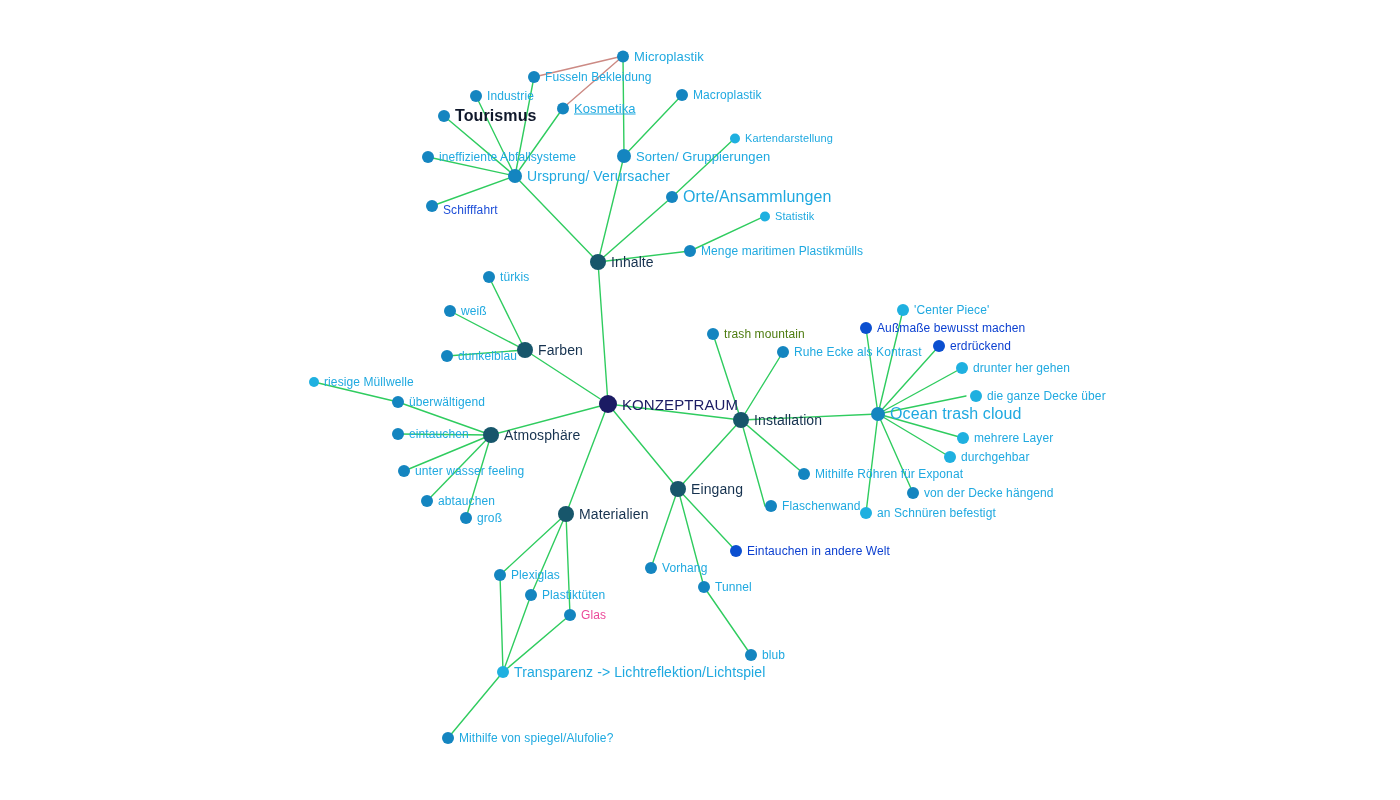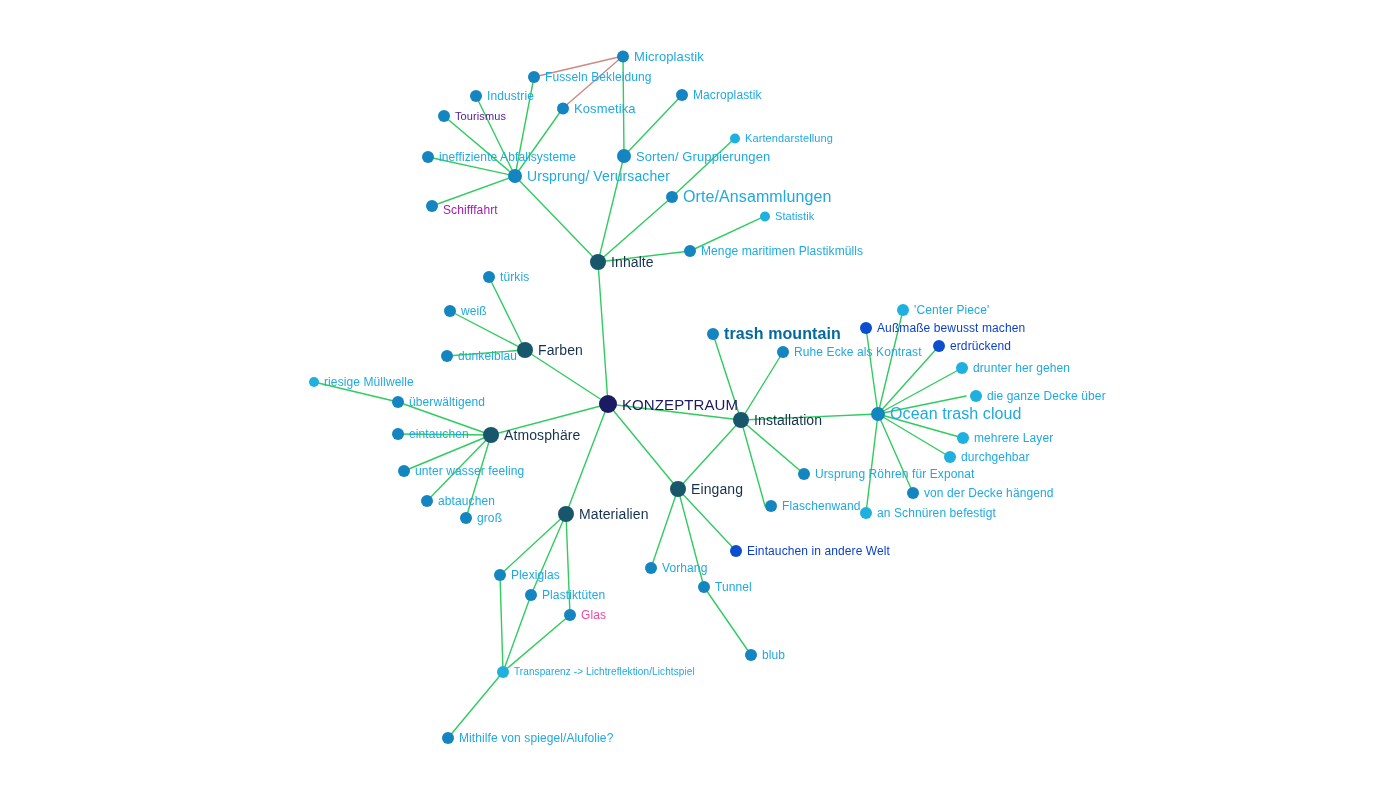--- a/index.html
+++ b/index.html
@@ -172,37 +172,37 @@
       <div class="graph-node anchor-right" style="left: 676px; top: 95px;">
         <span class="node-dot" style="width: 12px; height: 12px; background: rgb(20, 133, 192);"></span>
         <span class="node-label" style="color: rgb(31, 169, 224); font-size: 12px; font-weight: 400;">Macroplastik</span>
       </div>
       <div class="graph-node anchor-right" style="left: 528px; top: 77px;">
         <span class="node-dot" style="width: 12px; height: 12px; background: rgb(20, 133, 192);"></span>
         <span class="node-label" style="color: rgb(31, 169, 224); font-size: 12px; font-weight: 400;">Fusseln Bekleidung</span>
       </div>
       <div class="graph-node anchor-right" style="left: 557px; top: 108px;">
         <span class="node-dot" style="width: 12px; height: 12px; background: rgb(20, 133, 192);"></span>
-        <span class="node-label" style="color: rgb(31, 169, 224); font-size: 13px; font-weight: 400;">Kosmetika</span>
+        <span class="node-label" style="color: rgb(31, 169, 224); font-size: 13px; font-weight: 400; text-decoration: underline;">Kosmetika</span>
       </div>
       <div class="graph-node anchor-right" style="left: 470px; top: 96px;">
         <span class="node-dot" style="width: 12px; height: 12px; background: rgb(20, 133, 192);"></span>
         <span class="node-label" style="color: rgb(31, 169, 224); font-size: 12px; font-weight: 400;">Industrie</span>
       </div>
       <div class="graph-node anchor-right" style="left: 438px; top: 116px;">
         <span class="node-dot" style="width: 12px; height: 12px; background: rgb(20, 133, 192);"></span>
-        <span class="node-label" style="color: #4c1d95; font-size: 11px; font-weight: 400;">Tourismus</span>
+        <span class="node-label" style="color: #0f172a; font-size: 16px; font-weight: 700;">Tourismus</span>
       </div>
       <div class="graph-node anchor-right" style="left: 422px; top: 157px;">
         <span class="node-dot" style="width: 12px; height: 12px; background: rgb(20, 133, 192);"></span>
         <span class="node-label" style="color: rgb(31, 169, 224); font-size: 12px; font-weight: 400;">ineffiziente Abfallsysteme</span>
       </div>
       <div class="graph-node anchor-right" style="left: 426px; top: 206px;">
         <span class="node-dot" style="width: 12px; height: 12px; background: rgb(20, 133, 192);"></span>
-        <span class="node-label" style="color: #a21caf; font-size: 12px; font-weight: 400; margin-top: 8px;">Schifffahrt</span>
+        <span class="node-label" style="color: #1d4ed8; font-size: 12px; font-weight: 400; margin-top: 8px;">Schifffahrt</span>
       </div>
       <div class="graph-node anchor-right" style="left: 483px; top: 277px;">
         <span class="node-dot" style="width: 12px; height: 12px; background: rgb(20, 133, 192);"></span>
         <span class="node-label" style="color: rgb(31, 169, 224); font-size: 12px; font-weight: 400;">türkis</span>
       </div>
       <div class="graph-node anchor-right" style="left: 444px; top: 311px;">
         <span class="node-dot" style="width: 12px; height: 12px; background: rgb(20, 133, 192);"></span>
         <span class="node-label" style="color: rgb(31, 169, 224); font-size: 12px; font-weight: 400;">weiß</span>
       </div>
       <div class="graph-node anchor-right" style="left: 441px; top: 356px;">
@@ -240,21 +240,21 @@
       <div class="graph-node anchor-right" style="left: 525px; top: 595px;">
         <span class="node-dot" style="width: 12px; height: 12px; background: rgb(20, 133, 192);"></span>
         <span class="node-label" style="color: rgb(31, 169, 224); font-size: 12px; font-weight: 400;">Plastiktüten</span>
       </div>
       <div class="graph-node anchor-right" style="left: 564px; top: 615px;">
         <span class="node-dot" style="width: 12px; height: 12px; background: rgb(20, 133, 192);"></span>
         <span class="node-label" style="color: #ec4899; font-size: 12px; font-weight: 400;">Glas</span>
       </div>
       <div class="graph-node anchor-right" style="left: 497px; top: 672px;">
         <span class="node-dot" style="width: 12px; height: 12px; background: rgb(31, 176, 224);"></span>
-        <span class="node-label" style="color: rgb(31, 169, 224); font-size: 10px; font-weight: 400;">Transparenz -&gt; Lichtreflektion/Lichtspiel</span>
+        <span class="node-label" style="color: rgb(31, 169, 224); font-size: 14px; font-weight: 400;">Transparenz -&gt; Lichtreflektion/Lichtspiel</span>
       </div>
       <div class="graph-node anchor-right" style="left: 442px; top: 738px;">
         <span class="node-dot" style="width: 12px; height: 12px; background: rgb(20, 133, 192);"></span>
         <span class="node-label" style="color: rgb(31, 169, 224); font-size: 12px; font-weight: 400;">Mithilfe von spiegel/Alufolie?</span>
       </div>
       <div class="graph-node anchor-right" style="left: 645px; top: 568px;">
         <span class="node-dot" style="width: 12px; height: 12px; background: rgb(20, 133, 192);"></span>
         <span class="node-label" style="color: rgb(31, 169, 224); font-size: 12px; font-weight: 400;">Vorhang</span>
       </div>
       <div class="graph-node anchor-right" style="left: 698px; top: 587px;">
@@ -264,29 +264,29 @@
       <div class="graph-node anchor-right" style="left: 745px; top: 655px;">
         <span class="node-dot" style="width: 12px; height: 12px; background: rgb(20, 133, 192);"></span>
         <span class="node-label" style="color: rgb(31, 169, 224); font-size: 12px; font-weight: 400;">blub</span>
       </div>
       <div class="graph-node anchor-right" style="left: 730px; top: 551px;">
         <span class="node-dot" style="width: 12px; height: 12px; background: rgb(11, 79, 208);"></span>
         <span class="node-label" style="color: rgb(11, 63, 208); font-size: 12px; font-weight: 400;">Eintauchen in andere Welt</span>
       </div>
       <div class="graph-node anchor-right" style="left: 707px; top: 334px;">
         <span class="node-dot" style="width: 12px; height: 12px; background: rgb(20, 133, 192);"></span>
-        <span class="node-label" style="color: #0369a1; font-size: 16px; font-weight: 700;">trash mountain</span>
+        <span class="node-label" style="color: #4d7c0f; font-size: 12px; font-weight: 400;">trash mountain</span>
       </div>
       <div class="graph-node anchor-right" style="left: 777px; top: 352px;">
         <span class="node-dot" style="width: 12px; height: 12px; background: rgb(20, 133, 192);"></span>
         <span class="node-label" style="color: rgb(31, 169, 224); font-size: 12px; font-weight: 400;">Ruhe Ecke als Kontrast</span>
       </div>
       <div class="graph-node anchor-right" style="left: 798px; top: 474px;">
         <span class="node-dot" style="width: 12px; height: 12px; background: rgb(20, 133, 192);"></span>
-        <span class="node-label" style="color: rgb(31, 169, 224); font-size: 12px; font-weight: 400;">Ursprung Röhren für Exponat</span>
+        <span class="node-label" style="color: rgb(31, 169, 224); font-size: 12px; font-weight: 400;">Mithilfe Röhren für Exponat</span>
       </div>
       <div class="graph-node anchor-right" style="left: 720px; top: 506px; padding-left: 45px;">
         <span class="node-dot" style="width: 12px; height: 12px; background: rgb(20, 133, 192);"></span>
         <span class="node-label" style="color: rgb(31, 169, 224); font-size: 12px; font-weight: 400;">Flaschenwand</span>
       </div>
       <div class="graph-node anchor-right" style="left: 871px; top: 414px;">
         <span class="node-dot" style="width: 14px; height: 14px; background: rgb(20, 133, 192);"></span>
         <span class="node-label" style="color: rgb(31, 169, 224); font-size: 16px; font-weight: 400;">Ocean trash cloud</span>
       </div>
       <div class="graph-node anchor-right" style="left: 897px; top: 310px;">

